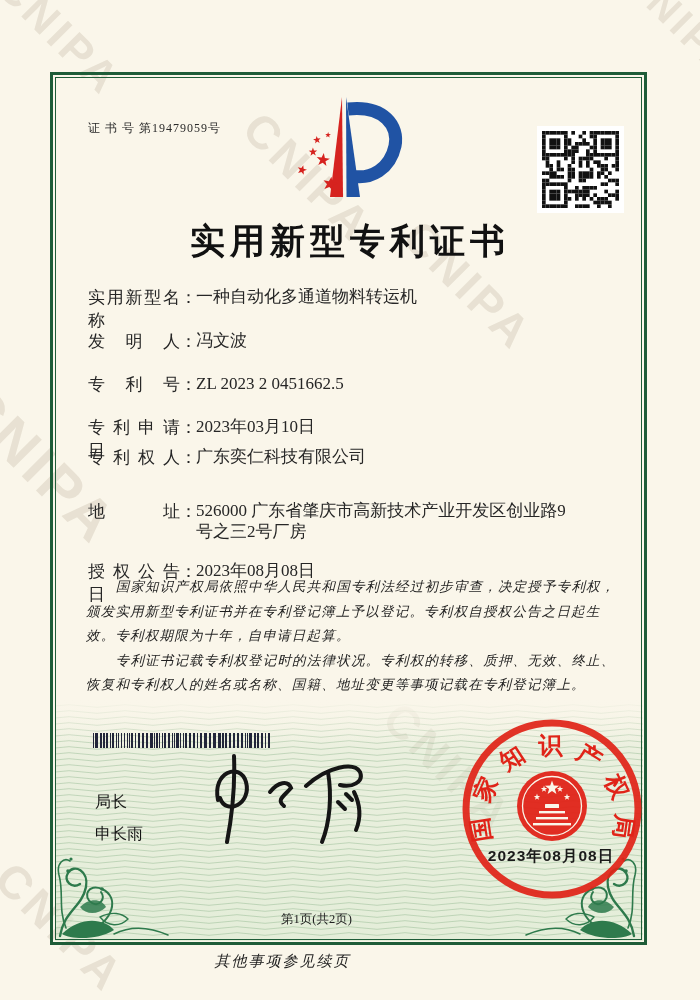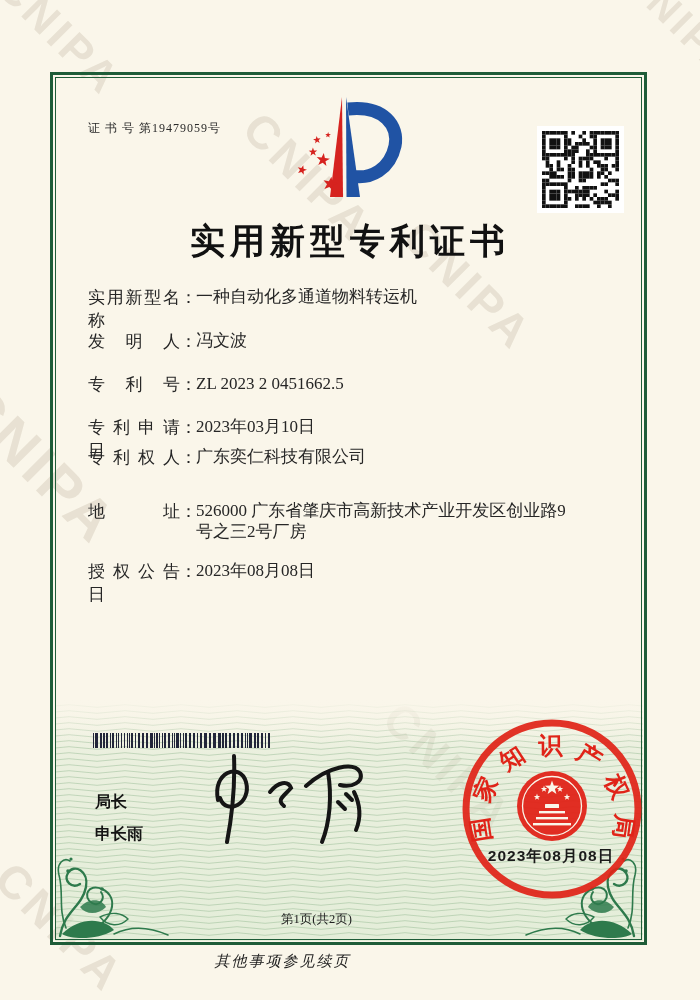--- a/index.html
+++ b/index.html
@@ -42,21 +42,21 @@
   .grant2{position:absolute;left:257px;top:0;white-space:nowrap;}
 
   .paras{position:absolute;left:86px;top:575px;width:532px;z-index:5;
          font-size:13.5px;line-height:24.5px;letter-spacing:1.2px;color:#1f1f1f;font-style:italic;}
   .paras p{margin:0;text-indent:2.2em;}
 
   .barcode{position:absolute;left:93px;top:733px;z-index:5;}
 
   .signer{position:absolute;left:95px;top:792px;z-index:5;
           font-family:"Liberation Sans","DejaVu Sans",sans-serif;font-size:16px;color:#141414;}
-  .signer div{margin-bottom:11px;font-weight:bold;}
+  .signer div{margin-bottom:11px;}
   .signature{position:absolute;left:198px;top:750px;z-index:5;}
 
   .seal{position:absolute;left:452px;top:709px;z-index:6;}
   .seal text{font-weight:bold;}
 
   .page-info{position:absolute;left:0;top:911px;width:633px;text-align:center;
              font-size:12.5px;z-index:5;color:#222;}
   .footer-note{position:absolute;left:0;top:952px;width:565px;text-align:center;
                font-size:15px;font-style:italic;letter-spacing:2px;z-index:5;color:#1f1f1f;}
 </style>
@@ -427,20 +427,22 @@
   <span class="flabel">专 利 权 人</span><span class="fcolon">：</span><span class="fvalue">广东奕仁科技有限公司</span>
 </div>
 <div class="frow" style="top:500px;">
   <span class="flabel">地 址</span><span class="fcolon">：</span><span class="fvalue" style="width:372px;">526000 广东省肇庆市高新技术产业开发区创业路9号之三2号厂房</span>
 </div>
 <div class="frow" style="top:560px;">
   <span class="flabel">授 权 公 告 日</span><span class="fcolon">：</span><span class="fvalue" style="width:130px;">2023年08月08日</span>
 </div>
 
 <div class="paras">
+  <p>国家知识产权局依照中华人民共和国专利法经过初步审查，决定授予专利权，颁发实用新型专利证书并在专利登记簿上予以登记。专利权自授权公告之日起生效。专利权期限为十年，自申请日起算。</p>
+  <p>专利证书记载专利权登记时的法律状况。专利权的转移、质押、无效、终止、恢复和专利权人的姓名或名称、国籍、地址变更等事项记载在专利登记簿上。</p>
 </div>
 
 <svg class="barcode" id="barcode" width="180" height="15">
     <rect x="0" y="0" width="1" height="15" fill="#22263a"></rect>
     <rect x="2" y="0" width="3" height="15" fill="#22263a"></rect>
     <rect x="7" y="0" width="2" height="15" fill="#22263a"></rect>
     <rect x="10" y="0" width="2" height="15" fill="#22263a"></rect>
     <rect x="13" y="0" width="2" height="15" fill="#22263a"></rect>
     <rect x="17" y="0" width="1" height="15" fill="#22263a"></rect>
     <rect x="19" y="0" width="2" height="15" fill="#22263a"></rect>

